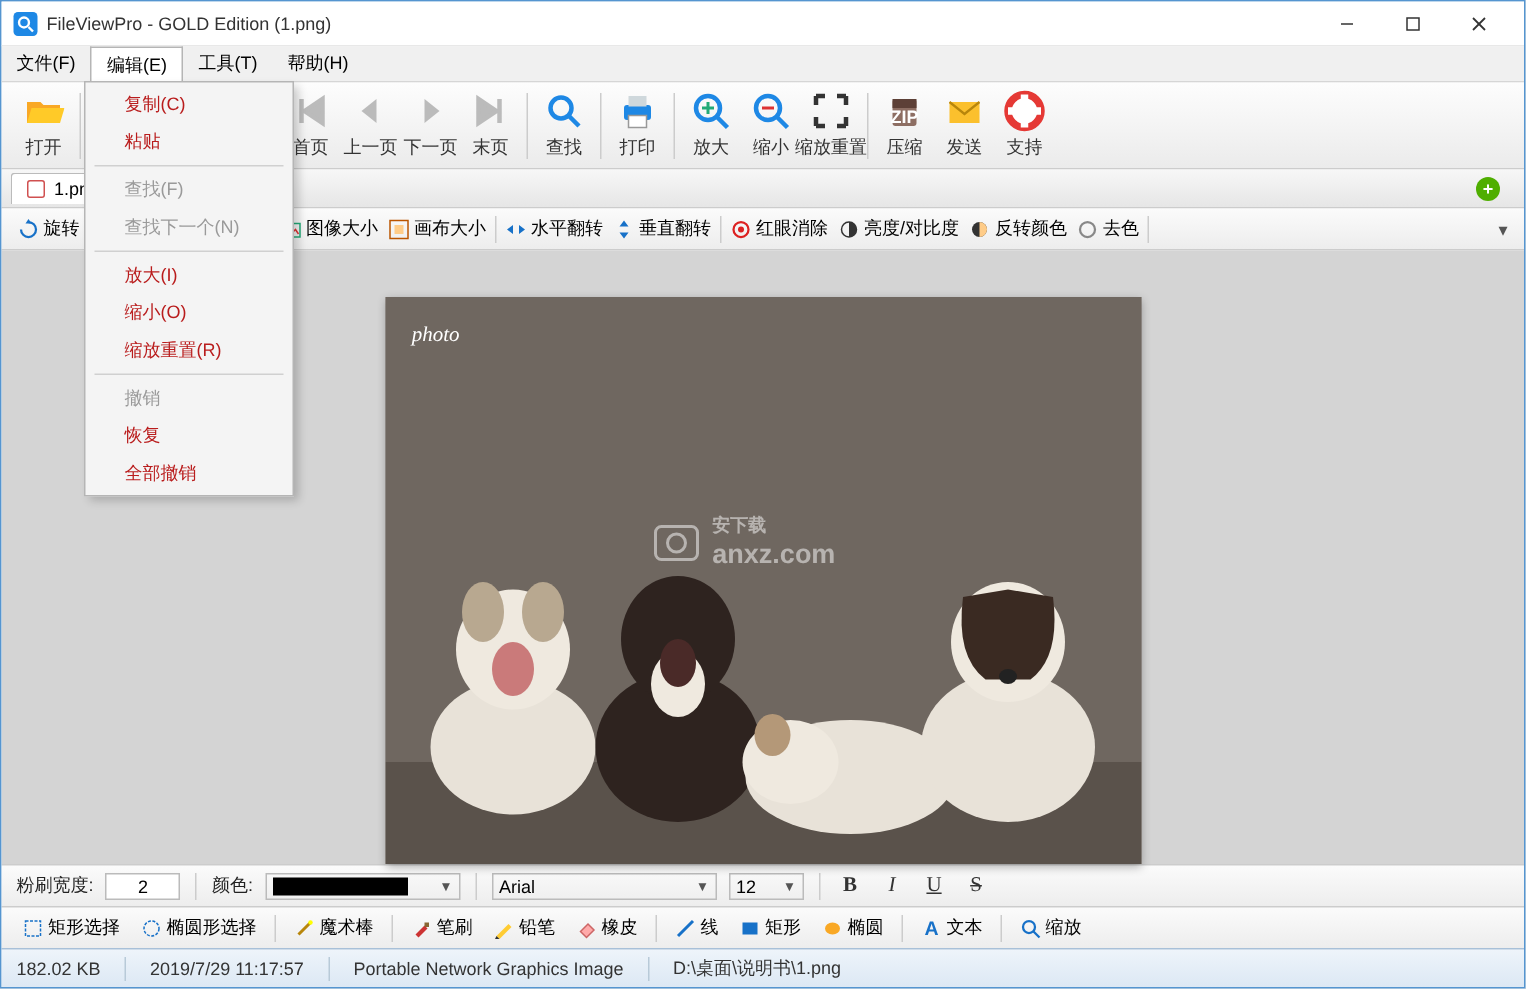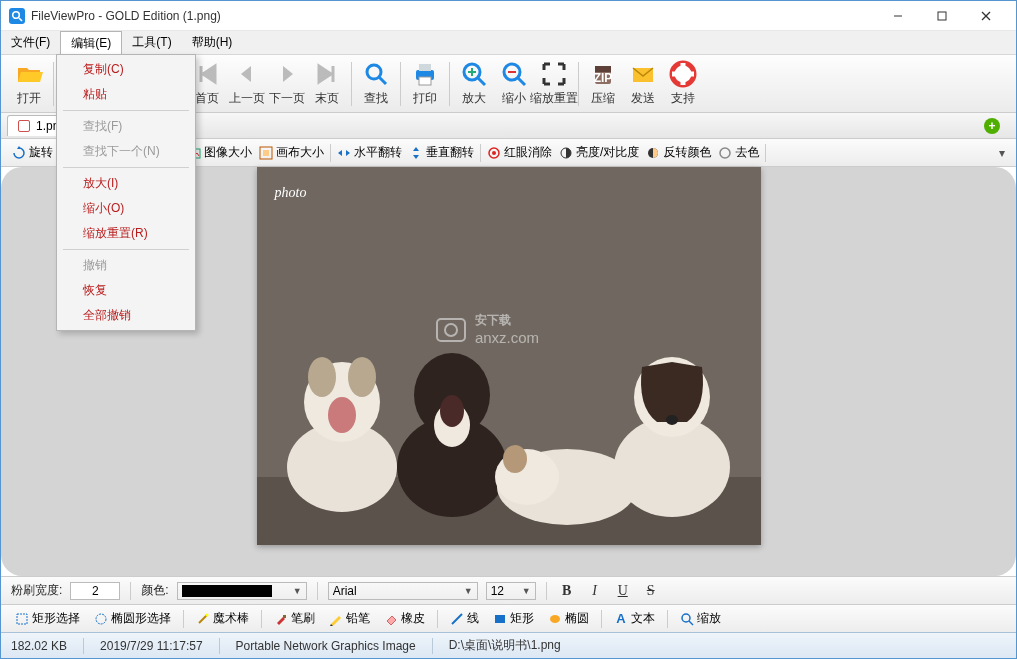--- a/index.html
+++ b/index.html
@@ -23,21 +23,21 @@
 .tsep { width:1px; height:44px; background:#ccc; margin:0 4px; }
 .tabbar { height:26px; background: linear-gradient(#f7f7f7,#e6e6e6); border-bottom:1px solid #ccc; display:flex; align-items:center; padding:0 6px; }
 .tab { background:#fff; border:1px solid #bbb; border-bottom:none; border-radius:3px 3px 0 0; padding:3px 10px; display:flex; align-items:center; gap:6px; }
 .tab .tabicon { width:12px; height:12px; border:1px solid #d05050; border-radius:2px; display:inline-block; background:#fff; }
 .tabbar .spacer { flex:1; }
 .addbtn { width:16px; height:16px; background:#4fae00; border-radius:50%; display:flex; align-items:center; justify-content:center; color:#fff; font-weight:bold; margin-right:10px; }
 .imagetools { height:28px; background: linear-gradient(#fbfbfb,#ededed); border-bottom:1px solid #ccc; display:flex; align-items:center; padding:0 8px; gap:1px; overflow:hidden; }
 .itool { display:flex; align-items:center; gap:3px; padding:0 3px; white-space:nowrap; }
 .itool .iicon { width:14px; height:14px; display:inline-flex; align-items:center; justify-content:center; }
 .itsep { width:1px; height:18px; background:#ccc; margin:0 2px; }
-.canvas { flex:1; background:#d4d4d4; display:flex; align-items:flex-start; justify-content:center; position:relative; min-height:0;border-radius:21px; }
+.canvas { flex:1; background:#d4d4d4; display:flex; align-items:flex-end; justify-content:center; position:relative; min-height:0; }
 .imgframe { width:504px; height:378px; background:#6a6159; box-shadow:0 2px 6px rgba(0,0,0,0.3); position:relative; overflow:hidden; }
 .lowerbar1 { height:28px; background: linear-gradient(#fbfbfb,#ededed); border-top:1px solid #ccc; display:flex; align-items:center; padding:0 10px; gap:8px; }
 .lowerbar1 label { color:#222; }
 .lowerbar1 input[type=text] { width:50px; text-align:center; border:1px solid #bbb; height:18px; }
 .colorbox { width:130px; height:18px; border:1px solid #bbb; display:flex; align-items:center; padding:0 4px; }
 .colorchip { width:90px; height:12px; background:#000; }
 .fontsel { width:150px; height:18px; border:1px solid #bbb; padding:0 4px; display:flex; align-items:center; justify-content:space-between; }
 .sizesel { width:50px; height:18px; border:1px solid #bbb; padding:0 4px; display:flex; align-items:center; justify-content:space-between; }
 .fbtn { width:20px; height:20px; display:flex; align-items:center; justify-content:center; font-family: "Times New Roman", serif; font-size:14px; color:#333; }
 .lowerbar2 { height:28px; background: linear-gradient(#fbfbfb,#ededed); border-top:1px solid #ccc; display:flex; align-items:center; padding:0 10px; gap:6px; }
@@ -393,21 +393,21 @@
       <ellipse cx="415" cy="253" rx="6" ry="5" fill="#222"></ellipse>
     </svg>
     <div class="signature">photo</div>
     <div class="watermark">
       <svg width="36" height="36" viewBox="0 0 36 36">
           <rect x="4" y="8" width="28" height="22" rx="4" fill="none" stroke="rgba(255,255,255,0.5)" stroke-width="2"></rect>
           <circle cx="18" cy="19" r="6" fill="none" stroke="rgba(255,255,255,0.5)" stroke-width="2"></circle>
         </svg>
       <div>
         <div>安下载</div>
-        <div style="font-size:15px;font-weight:normal">anxz.com</div>
+        <div style="font-size:18px;font-weight:bold">anxz.com</div>
       </div>
     </div>
   </div>
 </div>
 
 <div class="lowerbar1">
   <label>粉刷宽度:</label>
   <input type="text" value="2" style="">
   <div class="itsep"></div>
   <label>颜色:</label>

